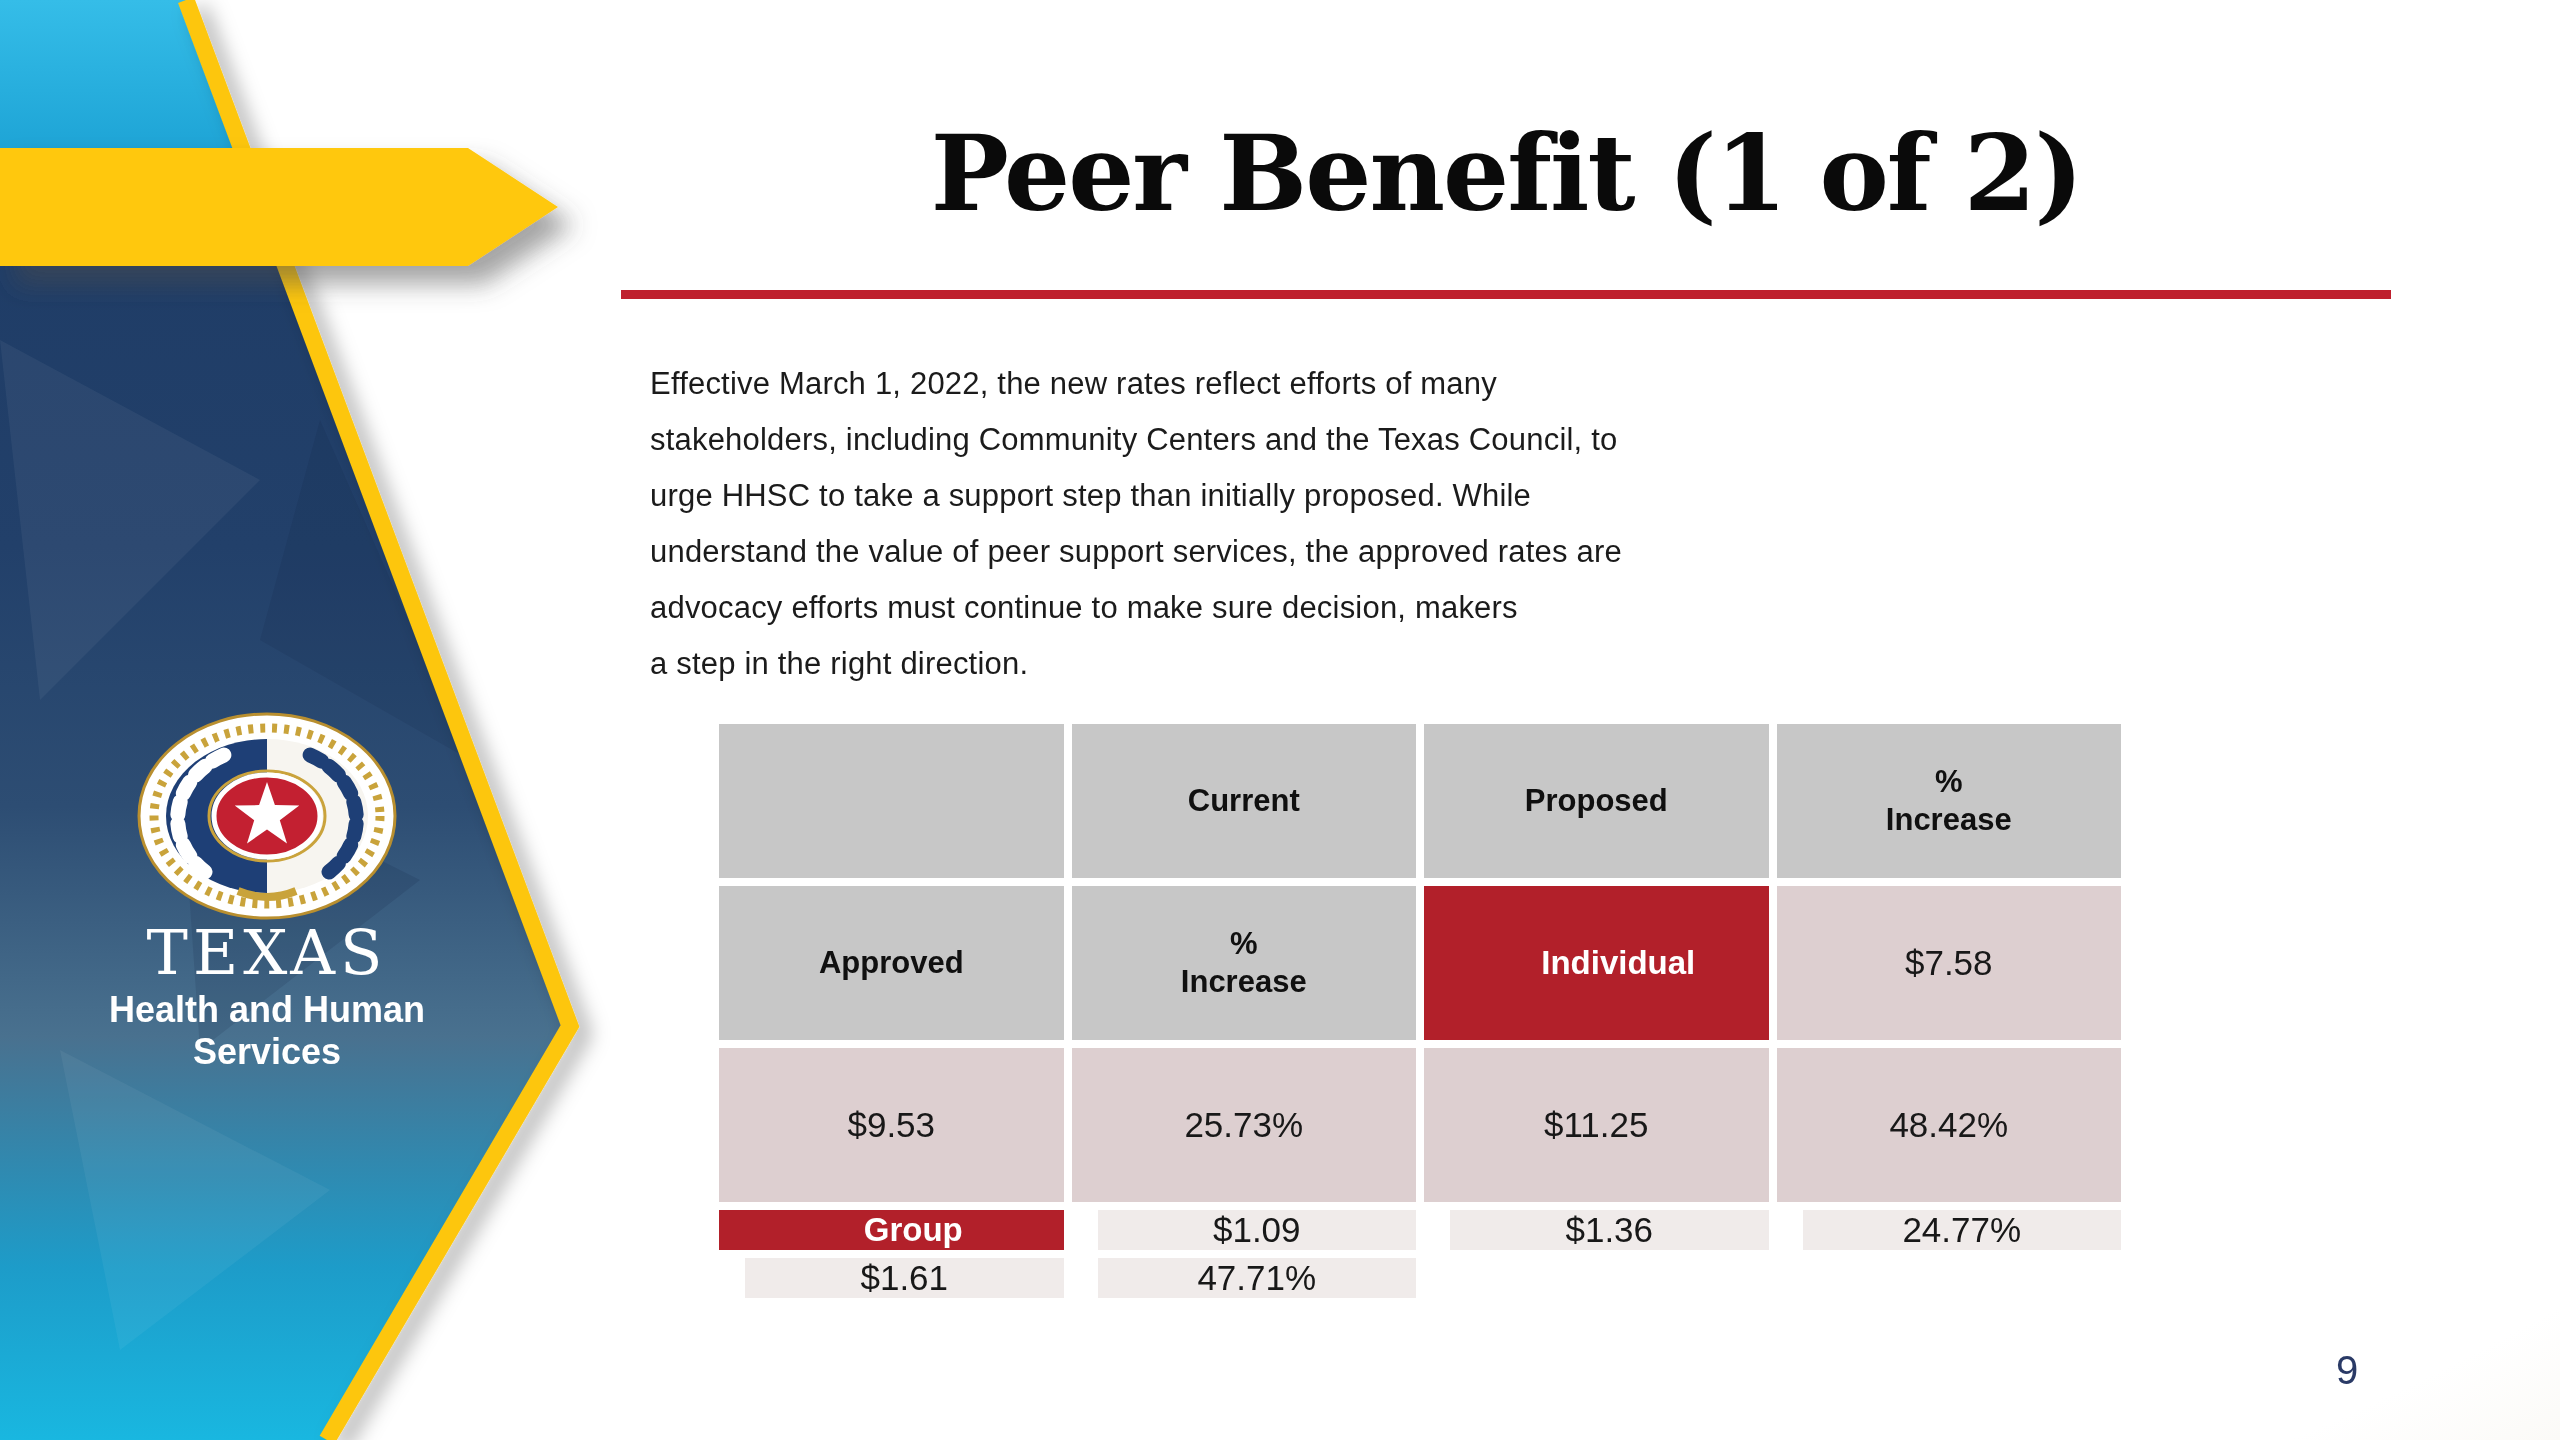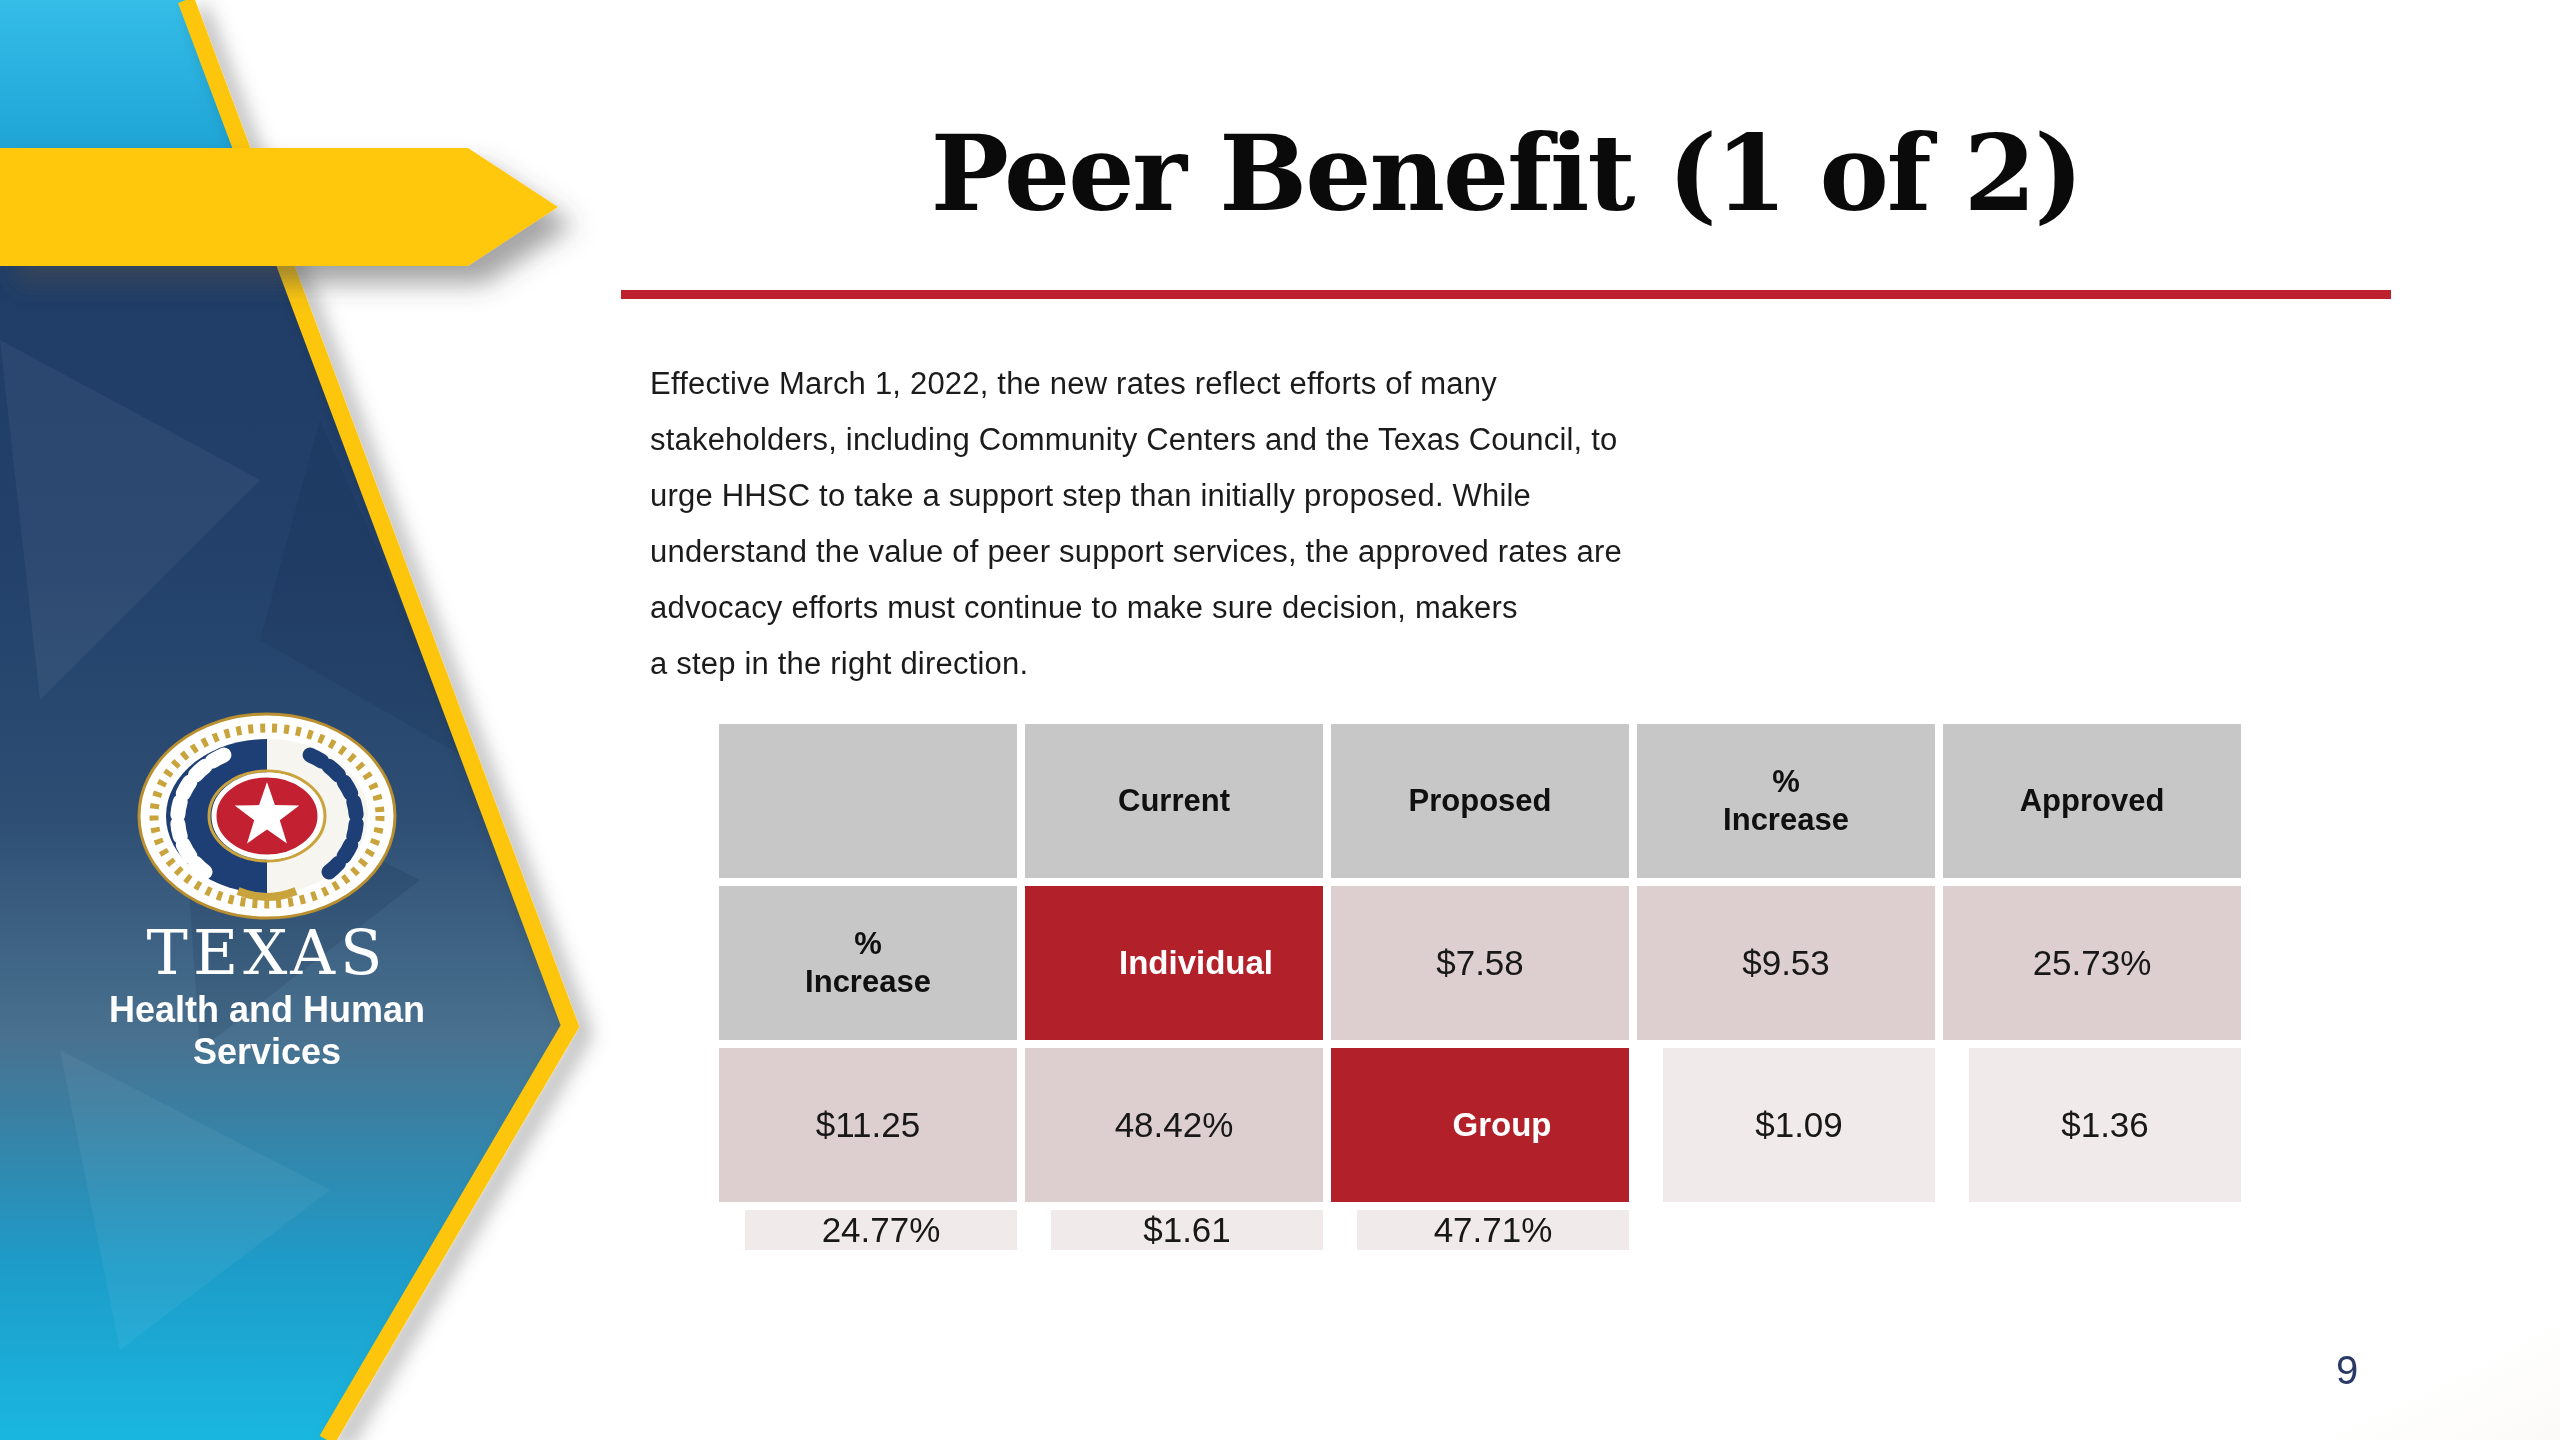--- a/index.html
+++ b/index.html
@@ -54,23 +54,23 @@
     line-height: 56px;
     letter-spacing: 0.2px;
     margin-top: 36px;
   }
   .body-text .line { white-space: nowrap; }
 
   .rate-table {
     position: absolute;
     left: 719px;
     top: 724px;
-    width: 1522px;
+    width: 1402px;
     display: grid;
-    grid-template-columns: repeat(5, 1fr);
+    grid-template-columns: repeat(4, 1fr);
     grid-template-rows: 154px 154px 154px;
     gap: 8px;
     background: #ffffff;
   }
   .rate-table > div {
     display: flex;
     align-items: center;
     justify-content: center;
     text-align: center;
   }

